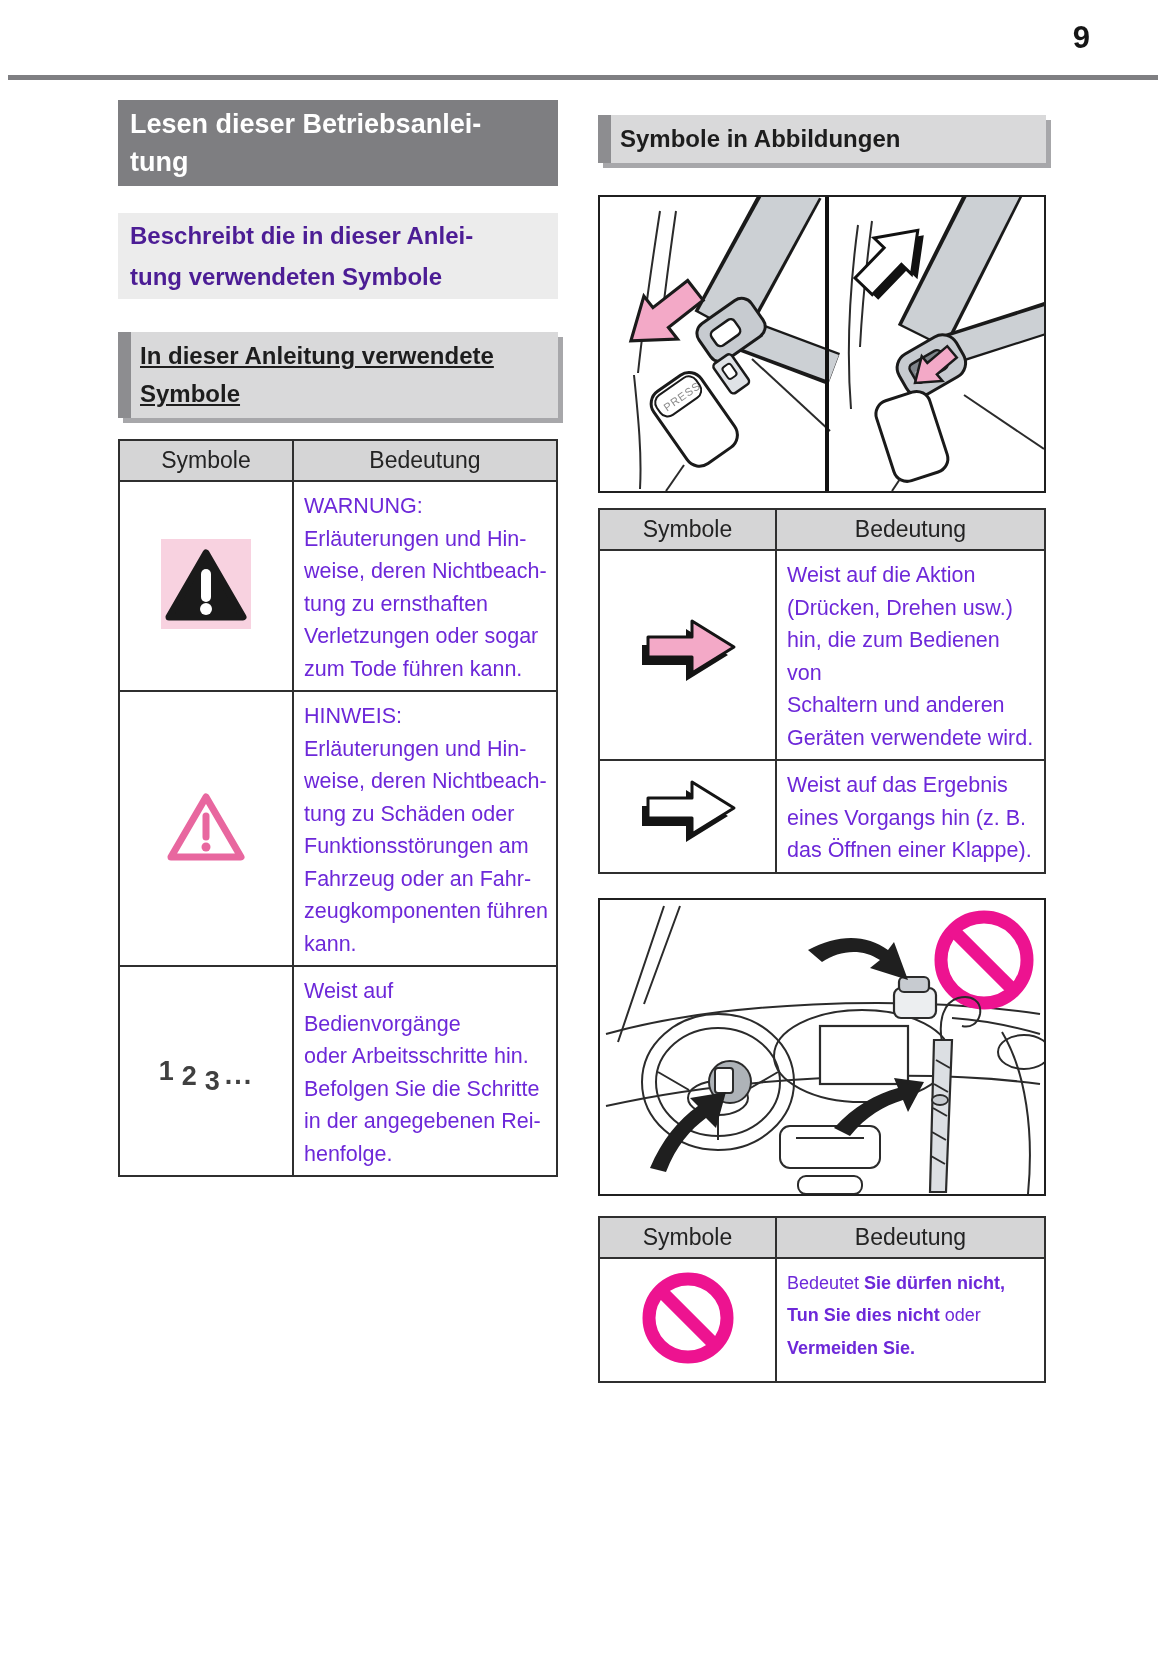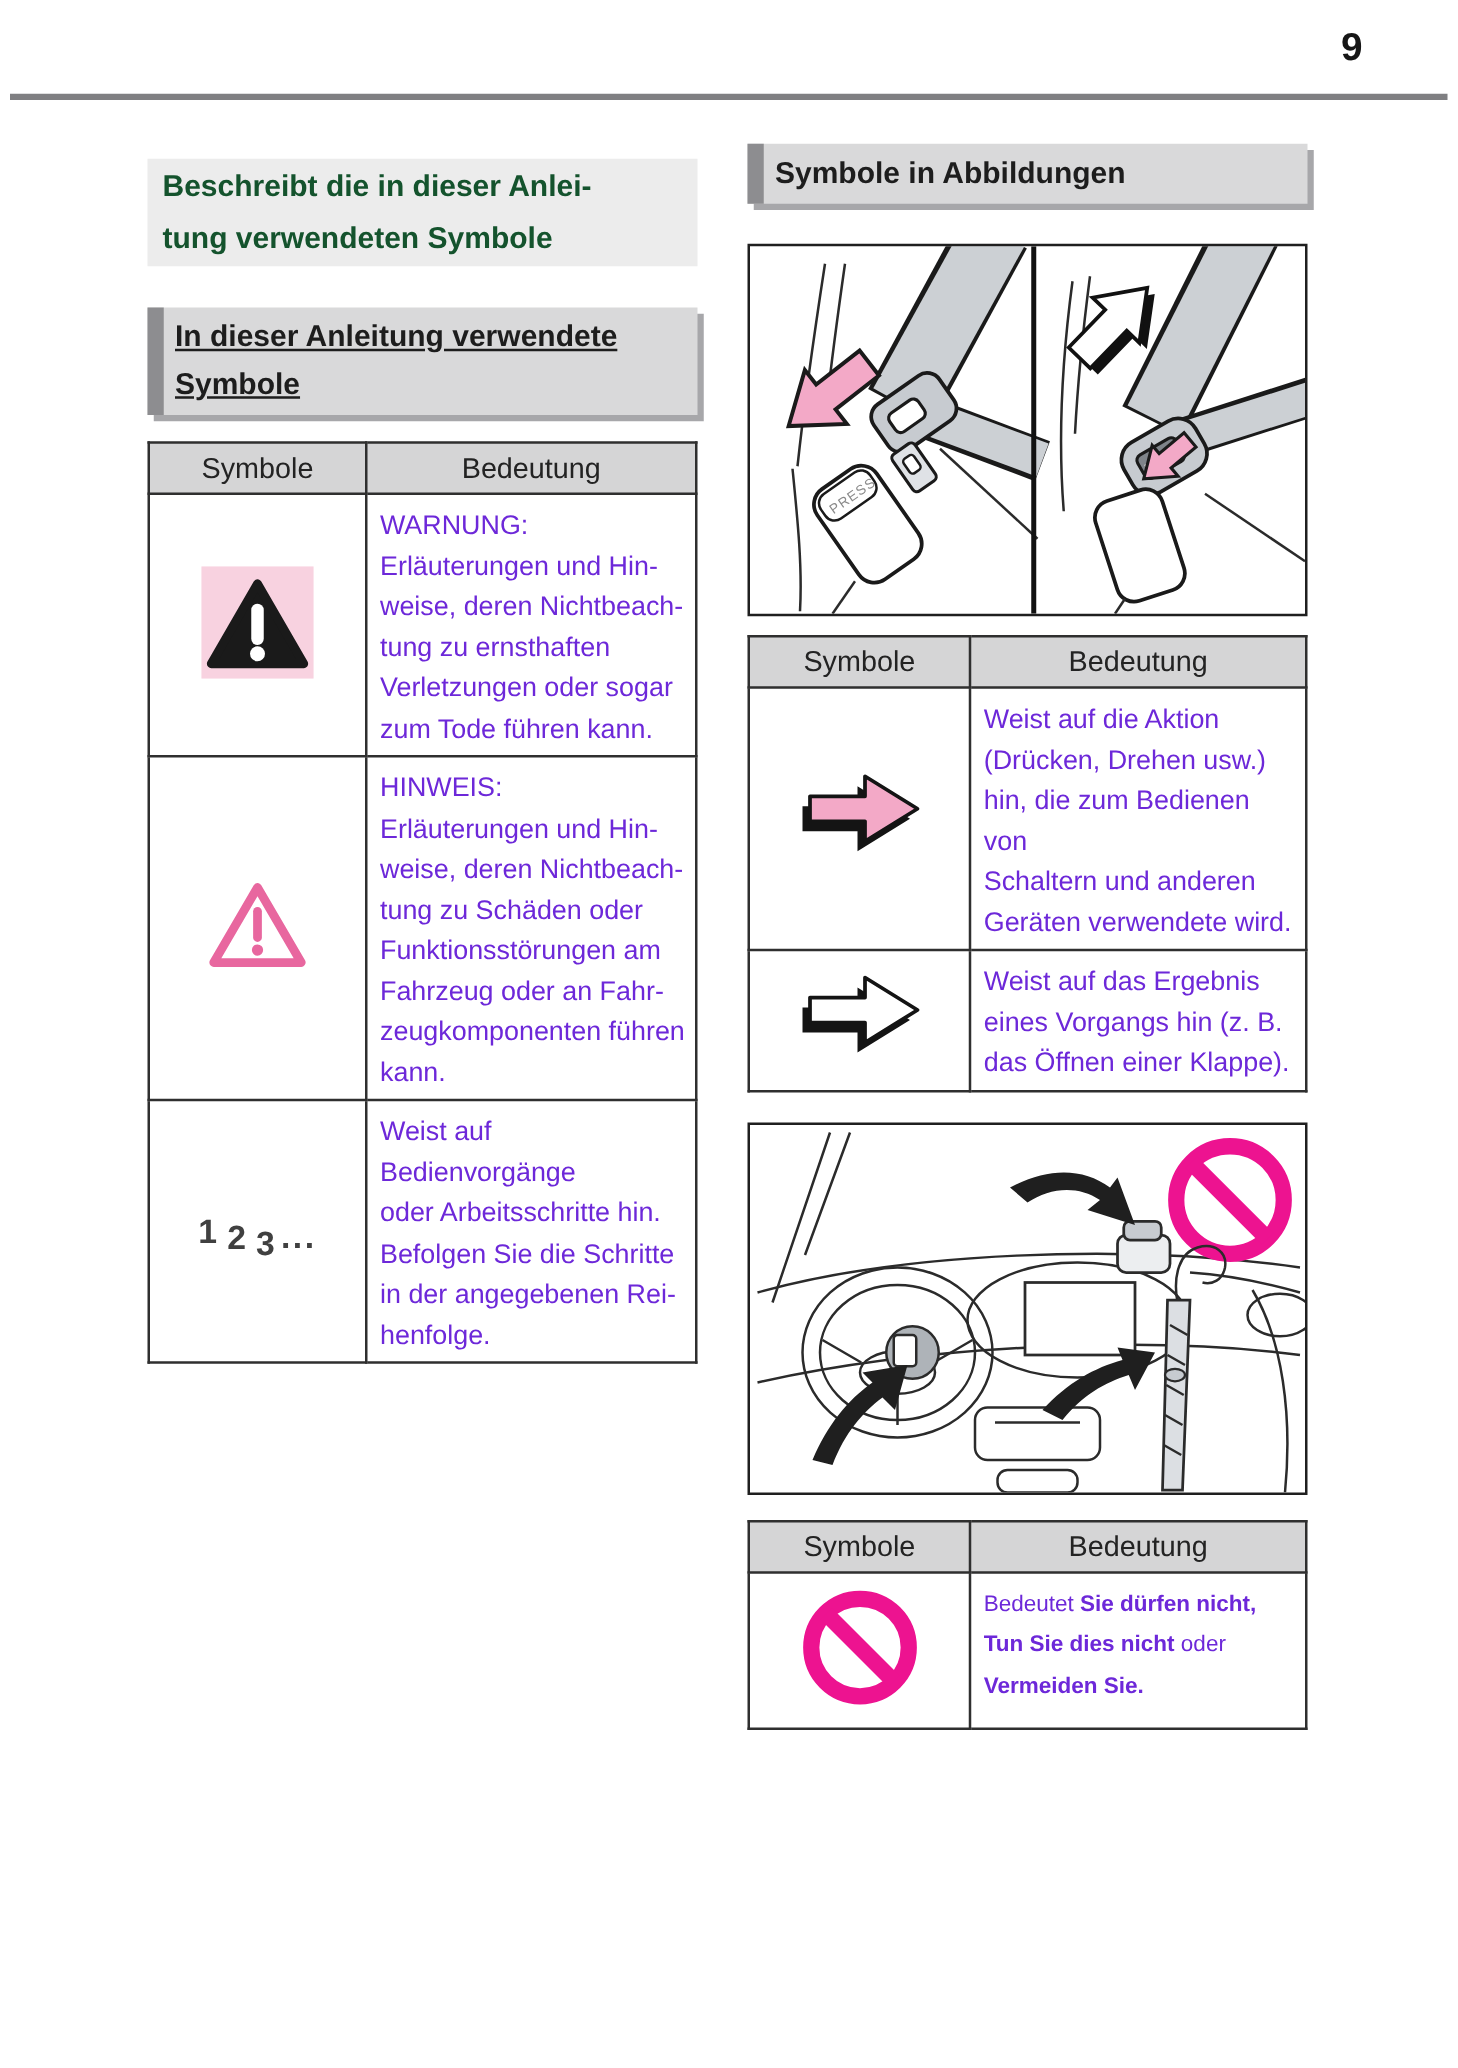--- a/index.html
+++ b/index.html
@@ -12,21 +12,21 @@
 
   .col{position:absolute;top:100px;}
   .col-left{left:118px;width:440px;}
   .col-right{left:598px;width:448px;}
 
   .title-banner{
     background:#7e7e81;color:#ffffff;font-size:27px;font-weight:700;line-height:38px;
     padding:5px 12px;white-space:pre-line;
   }
   .intro-box{
-    margin-top:27px;background:#ececec;color:#14532d;font-size:24px;font-weight:700;
+    margin-top:27px;background:#ececec;color:#4c1d95;font-size:24px;font-weight:700;
     line-height:41px;padding:2px 12px;white-space:pre-line;
   }
   .section-header{
     background:#d9d9da;border-left:13px solid #8d8d90;box-shadow:5px 5px 0 #a7a7aa;
     color:#1d1d1d;font-size:24px;font-weight:700;line-height:38px;
     padding:5px 10px 5px 9px;white-space:pre-line;margin-top:15px;
   }
   .col-left .section-header{margin-top:33px;text-decoration:underline;}
 
   table.sym{border-collapse:collapse;table-layout:fixed;width:100%;}
@@ -64,20 +64,22 @@
   <defs>
     <path id="barrow" d="M-38,-12 L4,-12 L4,-26 L40,0 L4,26 L4,12 L-38,12 Z"></path>
   </defs>
 </svg>
 
 <div class="page-number">9</div>
 <div class="top-rule"></div>
 
 <div class="col col-left">
 
+  <div class="title-banner">Lesen dieser Betriebsanlei-
+tung</div>
 
   <div class="intro-box">Beschreibt die in dieser Anlei-
 tung verwendeten Symbole</div>
 
   <div class="section-header">In dieser Anleitung verwendete
 Symbole</div>
 
   <table class="sym">
     <colgroup>
         <col class="c-sym">

